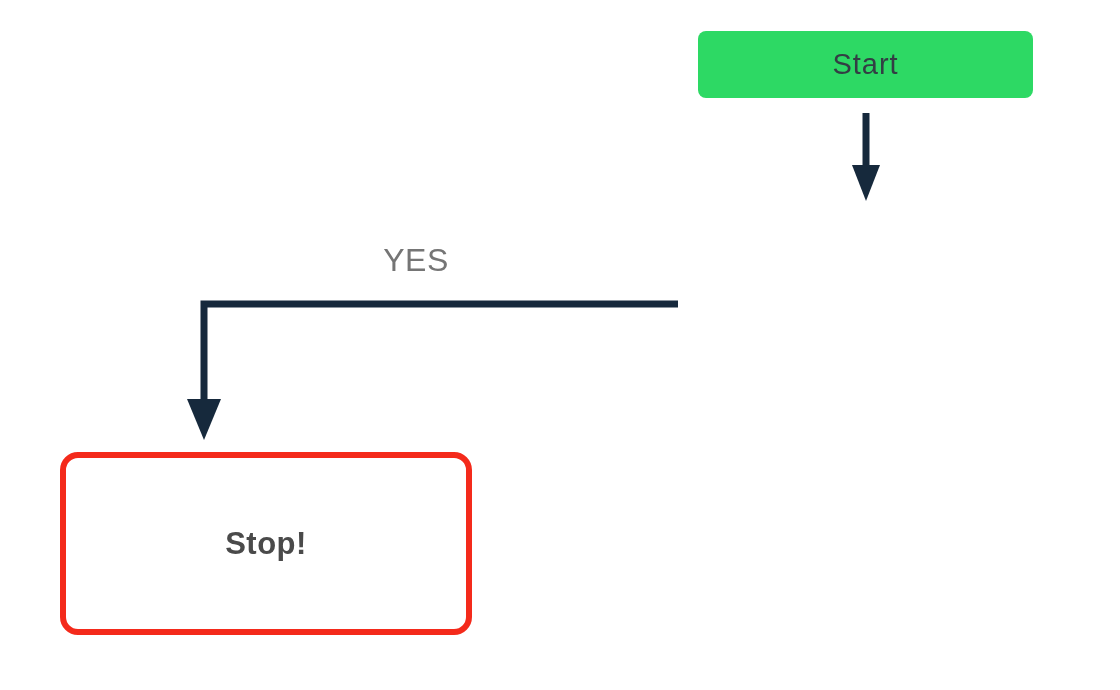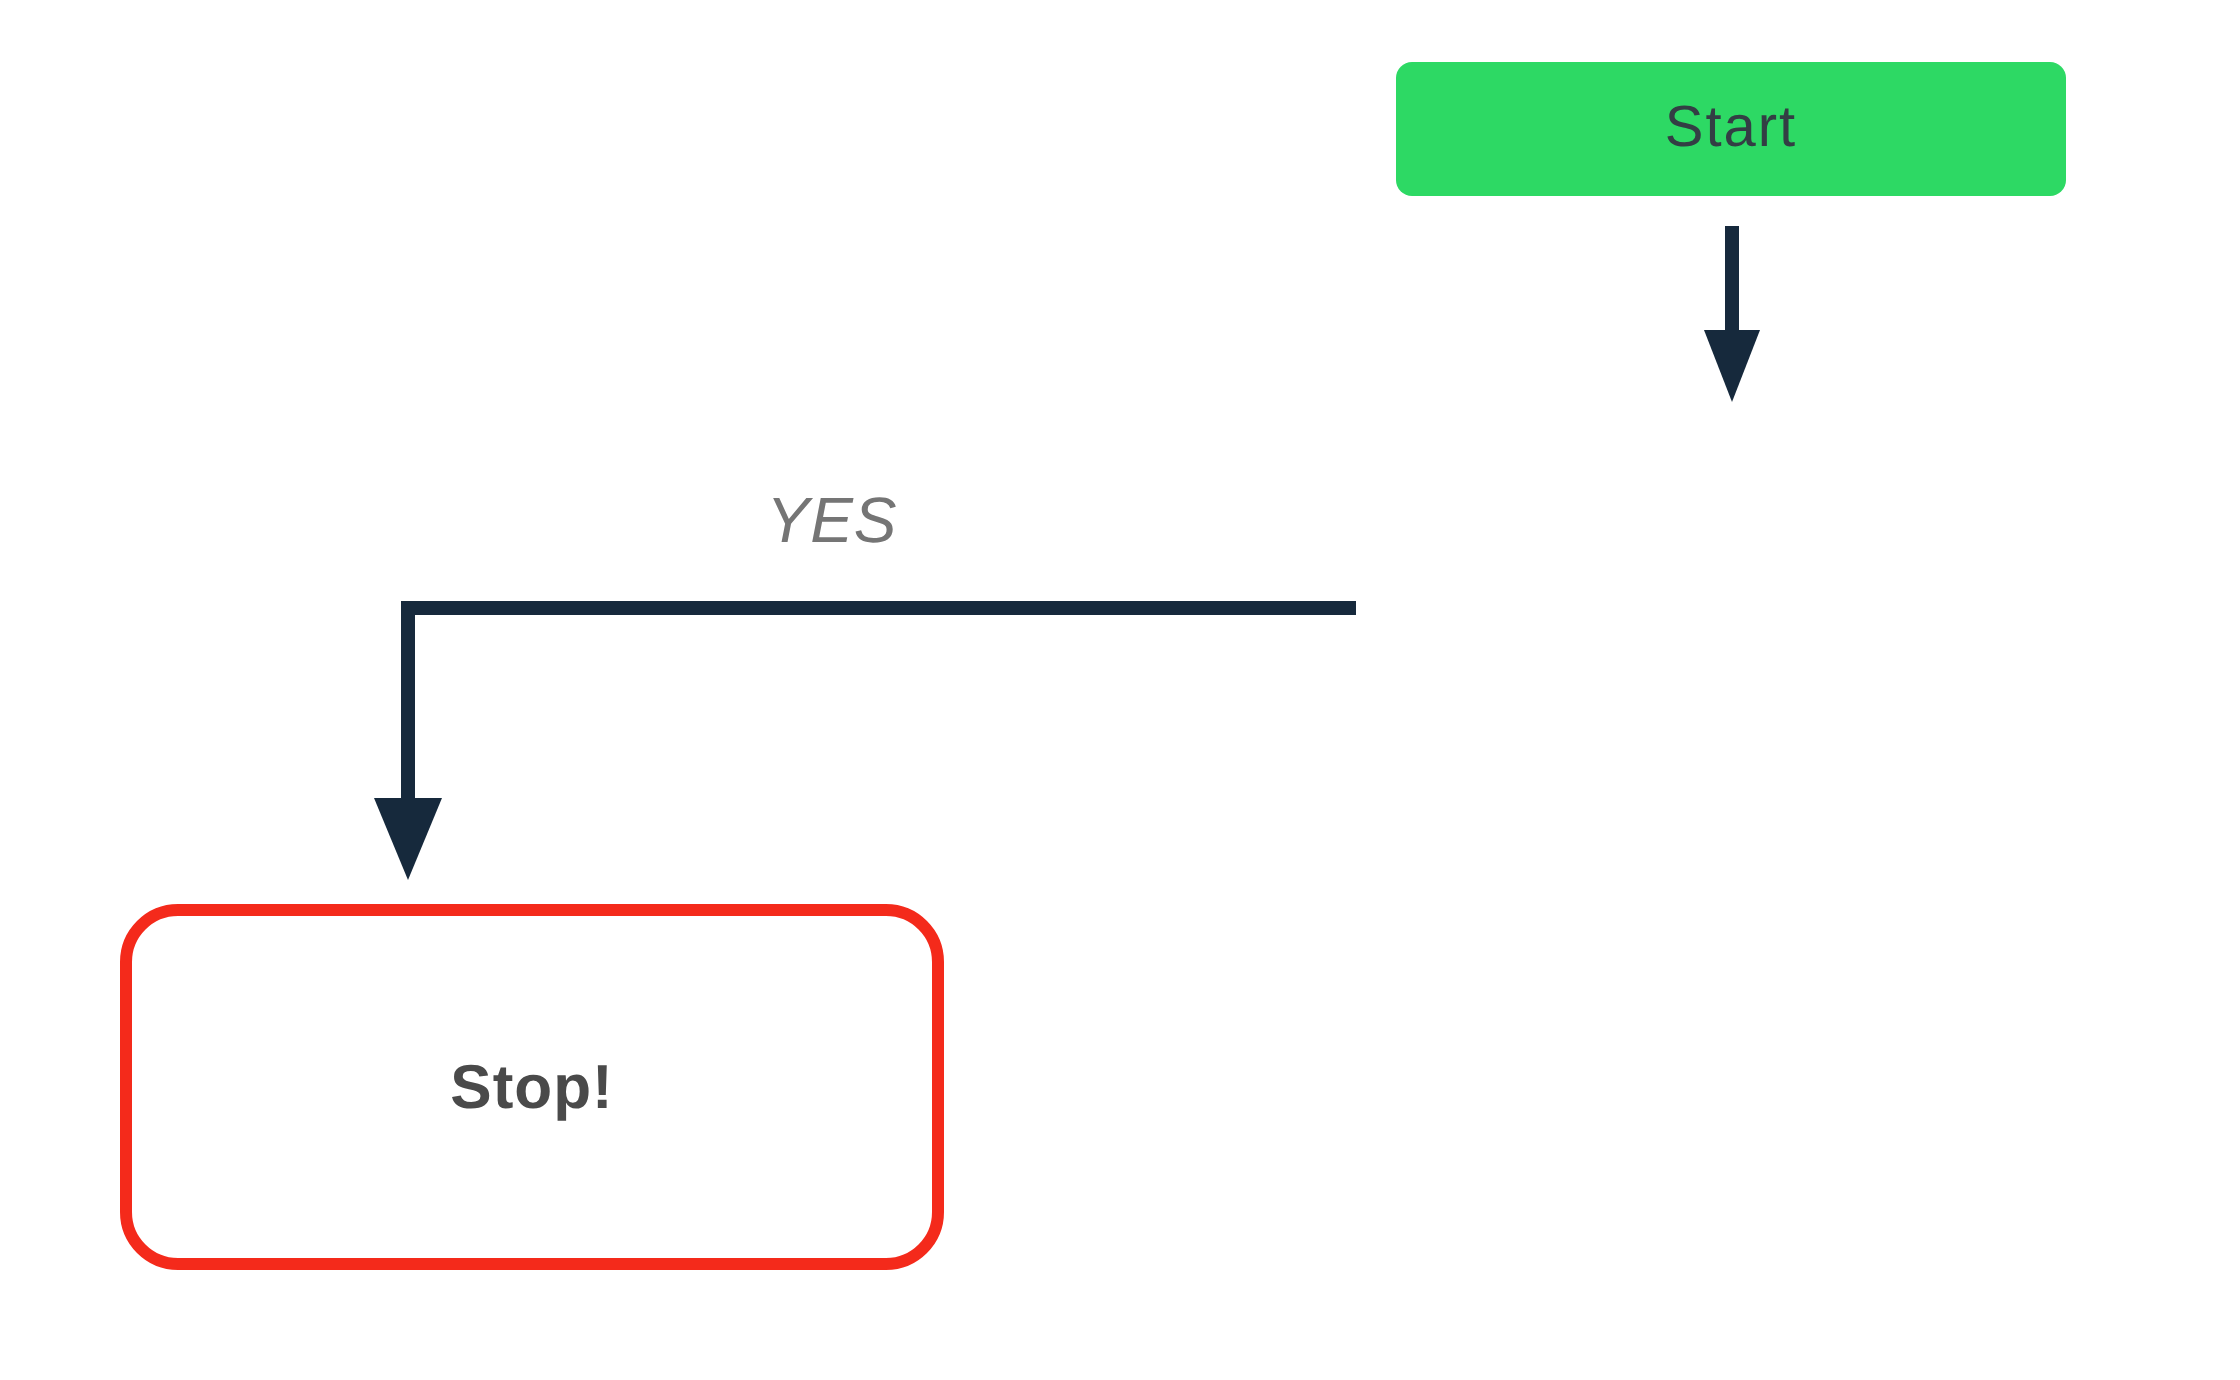--- a/index.html
+++ b/index.html
@@ -65,35 +65,34 @@
     border-radius: 14px;
     color: var(--decision-text);
     font-size: 32px;
     letter-spacing: 0.5px;
   }
   .node-stop {
     left: 60px; top: 452px;
     width: 412px; height: 183px;
     background: var(--stop-fill);
     border: 6px solid var(--stop-border);
-    border-radius: 29px;
+    border-radius: 18px;
     color: var(--stop-text);
     font-size: 31px;
     font-weight: bold;
     letter-spacing: 0.5px;
   }
   .edge-label-yes {
     position: absolute;
     left: 366px; top: 242px;
     width: 100px;
     text-align: center;
     color: var(--edge-label);
     font-size: 32px;
     letter-spacing: 0.5px;
-    font-style: italic;
   }
 </style>
 </head>
 <body>
 
 <div class="canvas">
 
   <svg class="connectors" viewBox="0 0 1120 690" xmlns="http://www.w3.org/2000/svg">
 
     <g>

